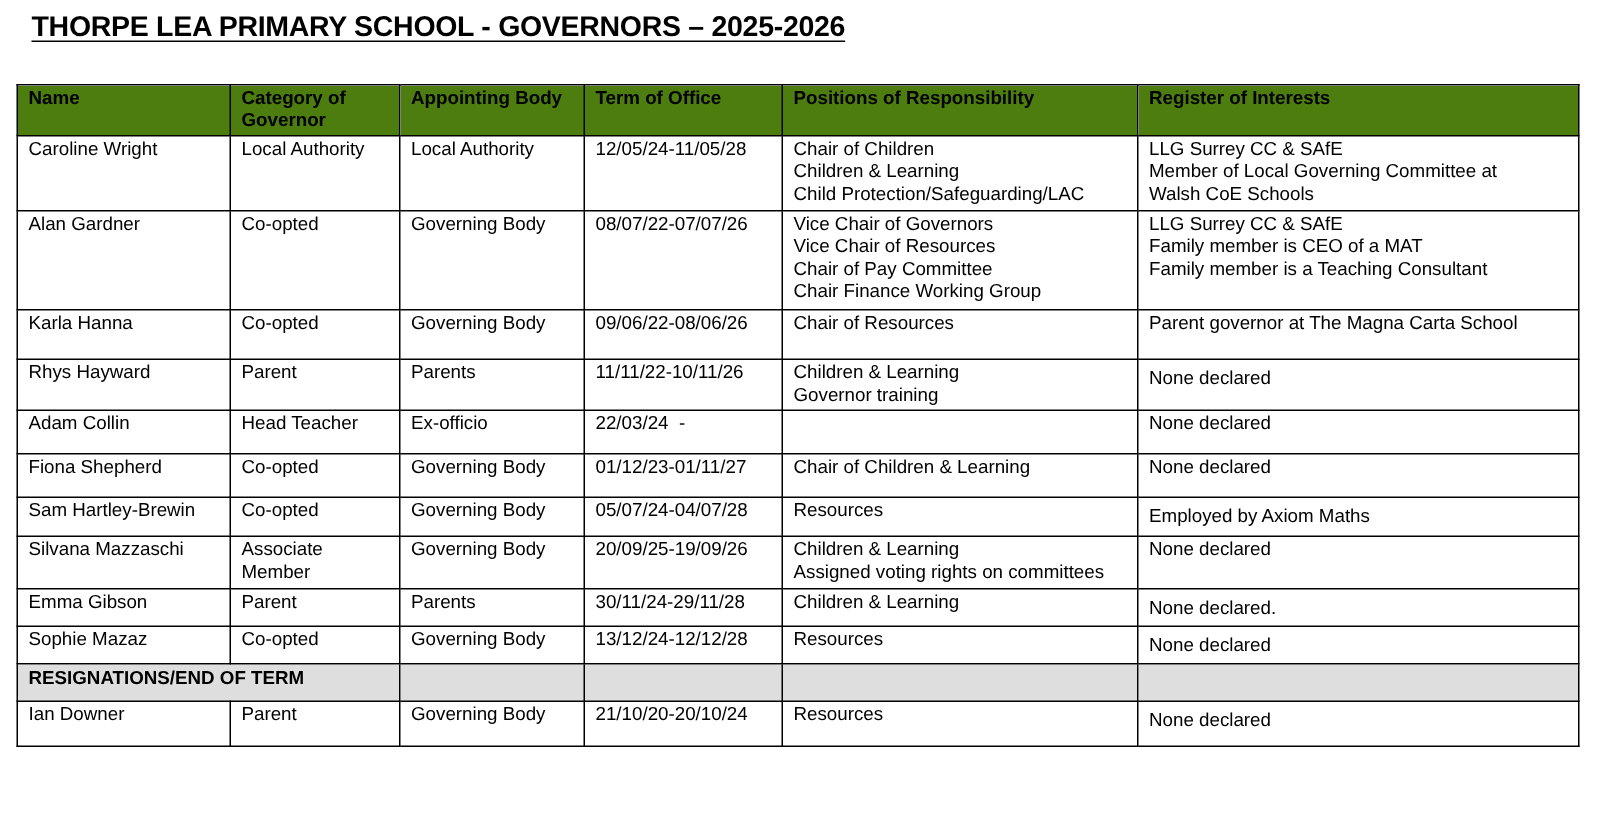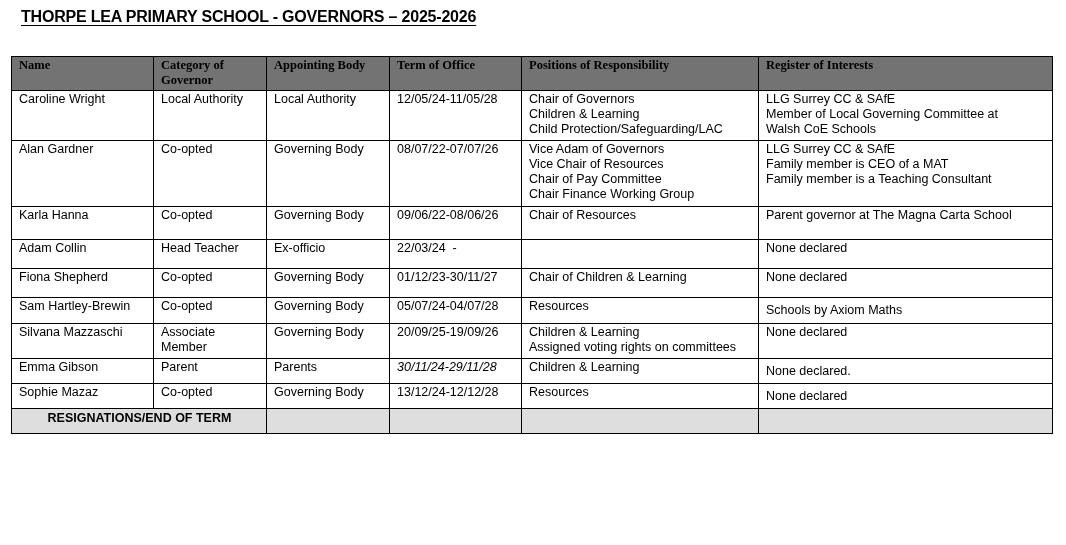--- a/index.html
+++ b/index.html
@@ -1,33 +1,33 @@
 <!DOCTYPE html>
 <html><head>
   <meta charset="utf-8">
   <style>
     html, body { margin: 0; padding: 0; background: #ffffff; }
     body { width: 1066px; height: 545px; position: relative; overflow: hidden; font-family: "Liberation Sans", sans-serif; color: #000; }
     .title {
       position: absolute; left: 21px; top: 8px;
       font-family: "Liberation Sans", sans-serif;
-      font-weight: bold; font-size: 16px; letter-spacing: -0.2px;
+      font-weight: bold; font-size: 19px; letter-spacing: -0.2px;
       text-decoration: underline; text-underline-offset: 3px;
       white-space: nowrap;
     }
     table.gov {
       position: absolute; left: 11px; top: 56px;
       width: 1041px; border-collapse: collapse; table-layout: fixed;
       font-size: 12.5px; line-height: 15px;
     }
     table.gov td, table.gov th {
       border: 1.4px solid #000; vertical-align: top; text-align: left;
       padding: 1px 6px 0 7px; white-space: nowrap; overflow: hidden;
     }
-    table.gov th { background: #737373; font-weight: bold; height: 32px; font-family: Liberation Serif, serif; }
+    table.gov th { background: #4d7c0f; font-weight: bold; height: 32px; }
     .line { display: block; }
     .mid { padding-top: 4px; display: block; }
     tr.section td { background: #dedede; font-weight: bold; }
   </style>
 </head>
 <body>
 
 <div class="title">THORPE LEA PRIMARY SCHOOL - GOVERNORS – 2025-2026</div>
 
 <table class="gov">
@@ -54,39 +54,39 @@
   </thead>
   <tbody id="gov-body">
       <tr style="height: 50px;">
         <td>Caroline Wright</td>
         <td>
           <span class="line">Local Authority</span>
         </td>
         <td>Local Authority</td>
         <td style="white-space: pre;">12/05/24-11/05/28</td>
         <td>
-          <span class="line">Chair of Governors</span>
+          <span class="line">Chair of Children</span>
           <span class="line">Children &amp; Learning</span>
           <span class="line">Child Protection/Safeguarding/LAC</span>
         </td>
         <td>
           <span class="line">LLG Surrey CC &amp; SAfE</span>
           <span class="line">Member of Local Governing Committee at</span>
           <span class="line">Walsh CoE Schools</span>
         </td>
       </tr>
       <tr style="height: 66px;">
         <td>Alan Gardner</td>
         <td>
           <span class="line">Co-opted</span>
         </td>
         <td>Governing Body</td>
         <td style="white-space: pre;">08/07/22-07/07/26</td>
         <td>
-          <span class="line">Vice Adam of Governors</span>
+          <span class="line">Vice Chair of Governors</span>
           <span class="line">Vice Chair of Resources</span>
           <span class="line">Chair of Pay Committee</span>
           <span class="line">Chair Finance Working Group</span>
         </td>
         <td>
           <span class="line">LLG Surrey CC &amp; SAfE</span>
           <span class="line">Family member is CEO of a MAT</span>
           <span class="line">Family member is a Teaching Consultant</span>
         </td>
       </tr>
@@ -97,58 +97,73 @@
         </td>
         <td>Governing Body</td>
         <td style="white-space: pre;">09/06/22-08/06/26</td>
         <td>
           <span class="line">Chair of Resources</span>
         </td>
         <td>
           <span class="line">Parent governor at The Magna Carta School</span>
         </td>
       </tr>
+      <tr style="height: 34px;">
+        <td>Rhys Hayward</td>
+        <td>
+          <span class="line">Parent</span>
+        </td>
+        <td>Parents</td>
+        <td style="white-space: pre;">11/11/22-10/11/26</td>
+        <td>
+          <span class="line">Children &amp; Learning</span>
+          <span class="line">Governor training</span>
+        </td>
+        <td>
+          <span class="line mid">None declared</span>
+        </td>
+      </tr>
       <tr style="height: 29px; margin-top: 48px;">
         <td>Adam Collin</td>
         <td>
           <span class="line">Head Teacher</span>
         </td>
         <td>Ex-officio</td>
         <td style="white-space: pre;">22/03/24  -</td>
         <td></td>
         <td>
           <span class="line">None declared</span>
         </td>
       </tr>
       <tr style="height: 29px;">
         <td>Fiona Shepherd</td>
         <td>
           <span class="line">Co-opted</span>
         </td>
         <td>Governing Body</td>
-        <td style="white-space: pre;">01/12/23-30/11/27</td>
+        <td style="white-space: pre;">01/12/23-01/11/27</td>
         <td>
           <span class="line">Chair of Children &amp; Learning</span>
         </td>
         <td>
           <span class="line">None declared</span>
         </td>
       </tr>
       <tr style="height: 26px;">
         <td>Sam Hartley-Brewin</td>
         <td>
           <span class="line">Co-opted</span>
         </td>
         <td>Governing Body</td>
         <td style="white-space: pre;">05/07/24-04/07/28</td>
         <td>
           <span class="line">Resources</span>
         </td>
         <td>
-          <span class="line mid">Schools by Axiom Maths</span>
+          <span class="line mid">Employed by Axiom Maths</span>
         </td>
       </tr>
       <tr style="height: 35px;">
         <td>Silvana Mazzaschi</td>
         <td>
           <span class="line">Associate</span>
           <span class="line">Member</span>
         </td>
         <td>Governing Body</td>
         <td style="white-space: pre;">20/09/25-19/09/26</td>
@@ -159,21 +174,21 @@
         <td>
           <span class="line">None declared</span>
         </td>
       </tr>
       <tr style="height: 25px;">
         <td>Emma Gibson</td>
         <td>
           <span class="line">Parent</span>
         </td>
         <td>Parents</td>
-        <td style="white-space: pre; font-style: italic;">30/11/24-29/11/28</td>
+        <td style="white-space: pre;">30/11/24-29/11/28</td>
         <td>
           <span class="line">Children &amp; Learning</span>
         </td>
         <td>
           <span class="line mid">None declared.</span>
         </td>
       </tr>
       <tr style="height: 25px; margin-left: 44px;">
         <td>Sophie Mazaz</td>
         <td>
@@ -182,20 +197,34 @@
         <td>Governing Body</td>
         <td style="white-space: pre;">13/12/24-12/12/28</td>
         <td>
           <span class="line">Resources</span>
         </td>
         <td>
           <span class="line mid">None declared</span>
         </td>
       </tr>
       <tr class="section" style="height: 25px;">
-        <td colspan="2" style="padding-top: 2px; text-align: center;">RESIGNATIONS/END  OF TERM</td>
-        <td></td>
-        <td></td>
-        <td></td>
-        <td></td>
+        <td colspan="2" style="padding-top: 2px;">RESIGNATIONS/END  OF TERM</td>
+        <td></td>
+        <td></td>
+        <td></td>
+        <td></td>
+      </tr>
+      <tr style="height: 30px;">
+        <td>Ian Downer</td>
+        <td>
+          <span class="line">Parent</span>
+        </td>
+        <td>Governing Body</td>
+        <td style="white-space: pre;">21/10/20-20/10/24</td>
+        <td>
+          <span class="line">Resources</span>
+        </td>
+        <td>
+          <span class="line mid">None declared</span>
+        </td>
       </tr>
     </tbody>
 </table>
 
 </body></html>

